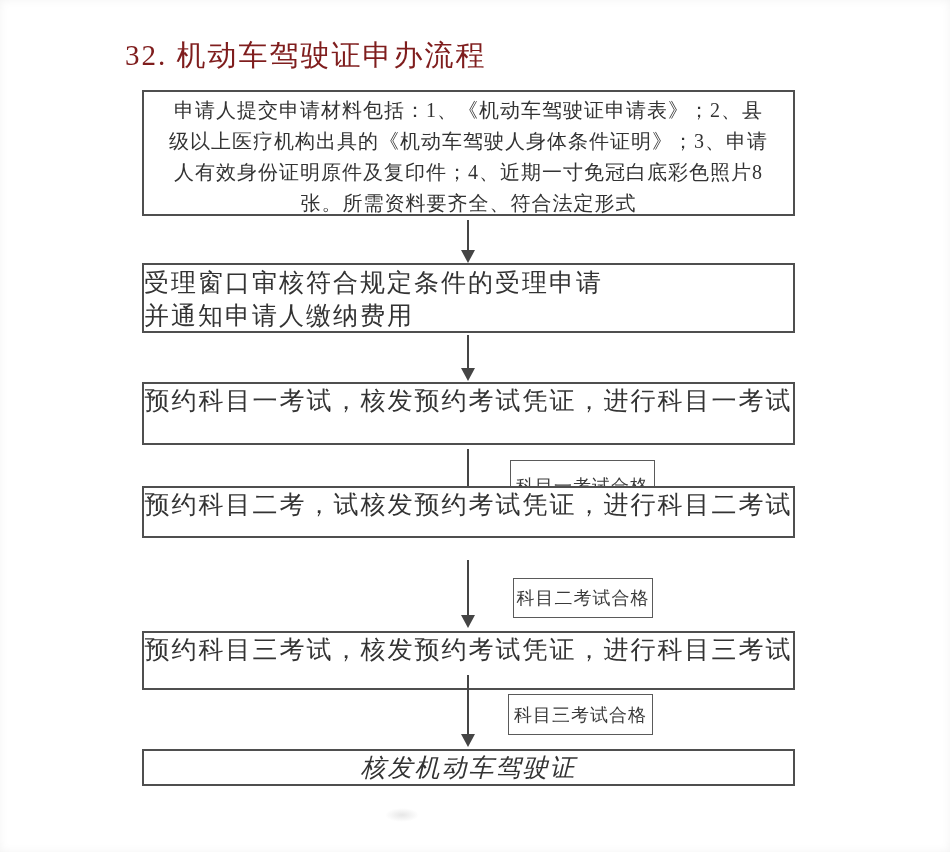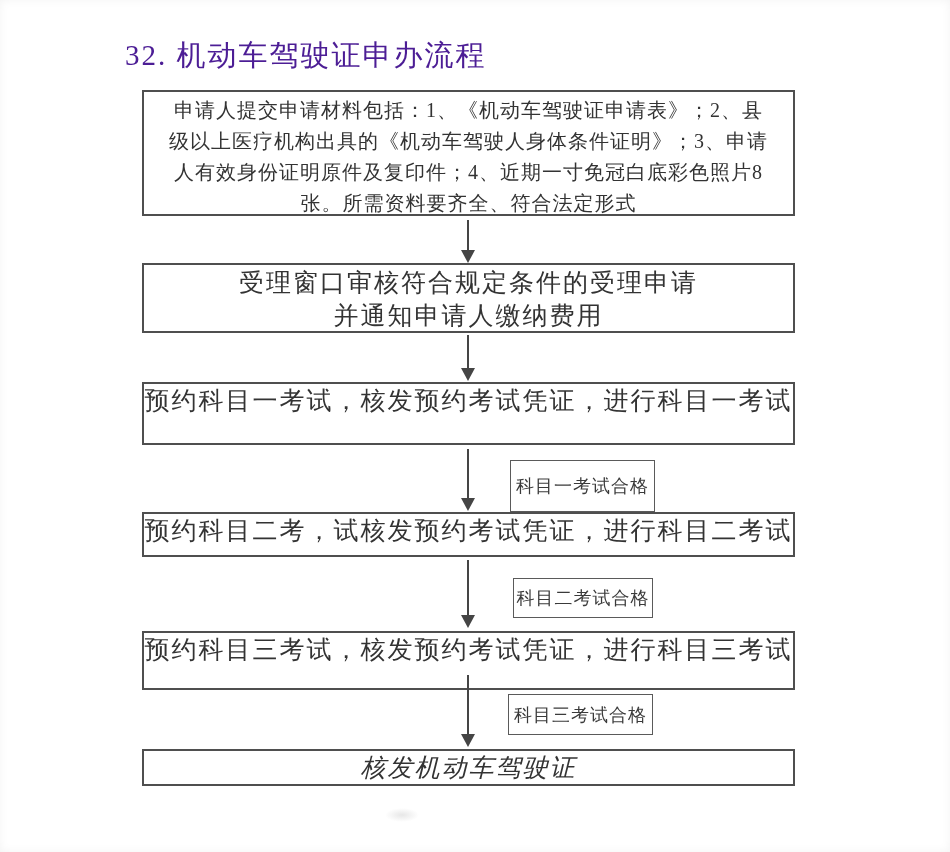--- a/index.html
+++ b/index.html
@@ -22,21 +22,21 @@
     left: 385px; top: 808px;
     width: 34px; height: 14px;
     background: radial-gradient(ellipse at center, rgba(120,120,120,0.18), rgba(120,120,120,0) 70%);
     pointer-events: none;
   }
   .title {
     position: absolute;
     left: 125px; top: 36px;
     font-size: 29px;
     letter-spacing: 2px;
-    color: #4c1d95;
+    color: #7f1d1d;
   }
   .fbox {
     position: absolute;
     left: 142px;
     width: 653px;
     border: 2px solid #4f4f4f;
     color: #333333;
     background: #ffffff;
   }
   .box1 {
@@ -46,33 +46,32 @@
     line-height: 31px;
     letter-spacing: 1px;
     text-align: center;
     overflow: hidden;
   }
   .box2 {
     top: 263px; height: 70px;
     font-size: 25px;
     line-height: 33px;
     letter-spacing: 2px;
-    text-align: center;
     padding-top: 1px;
   }
   .single {
     display: flex;
     align-items: flex-start;
     justify-content: center;
     font-size: 25px;
     letter-spacing: 2px;
     text-align: center;
   }
   .box3 { top: 382px; height: 63px; }
-  .box4 { top: 512px; height: 45px; }
+  .box4 { top: 486px; height: 52px; }
   .box5 { top: 631px; height: 59px; }
   .box6 { top: 749px; height: 37px; font-style: italic; }
   .side-label {
     position: absolute;
     border: 1.5px solid #5a5a5a;
     display: flex;
     align-items: center;
     justify-content: center;
     font-size: 18px;
     letter-spacing: 1px;

